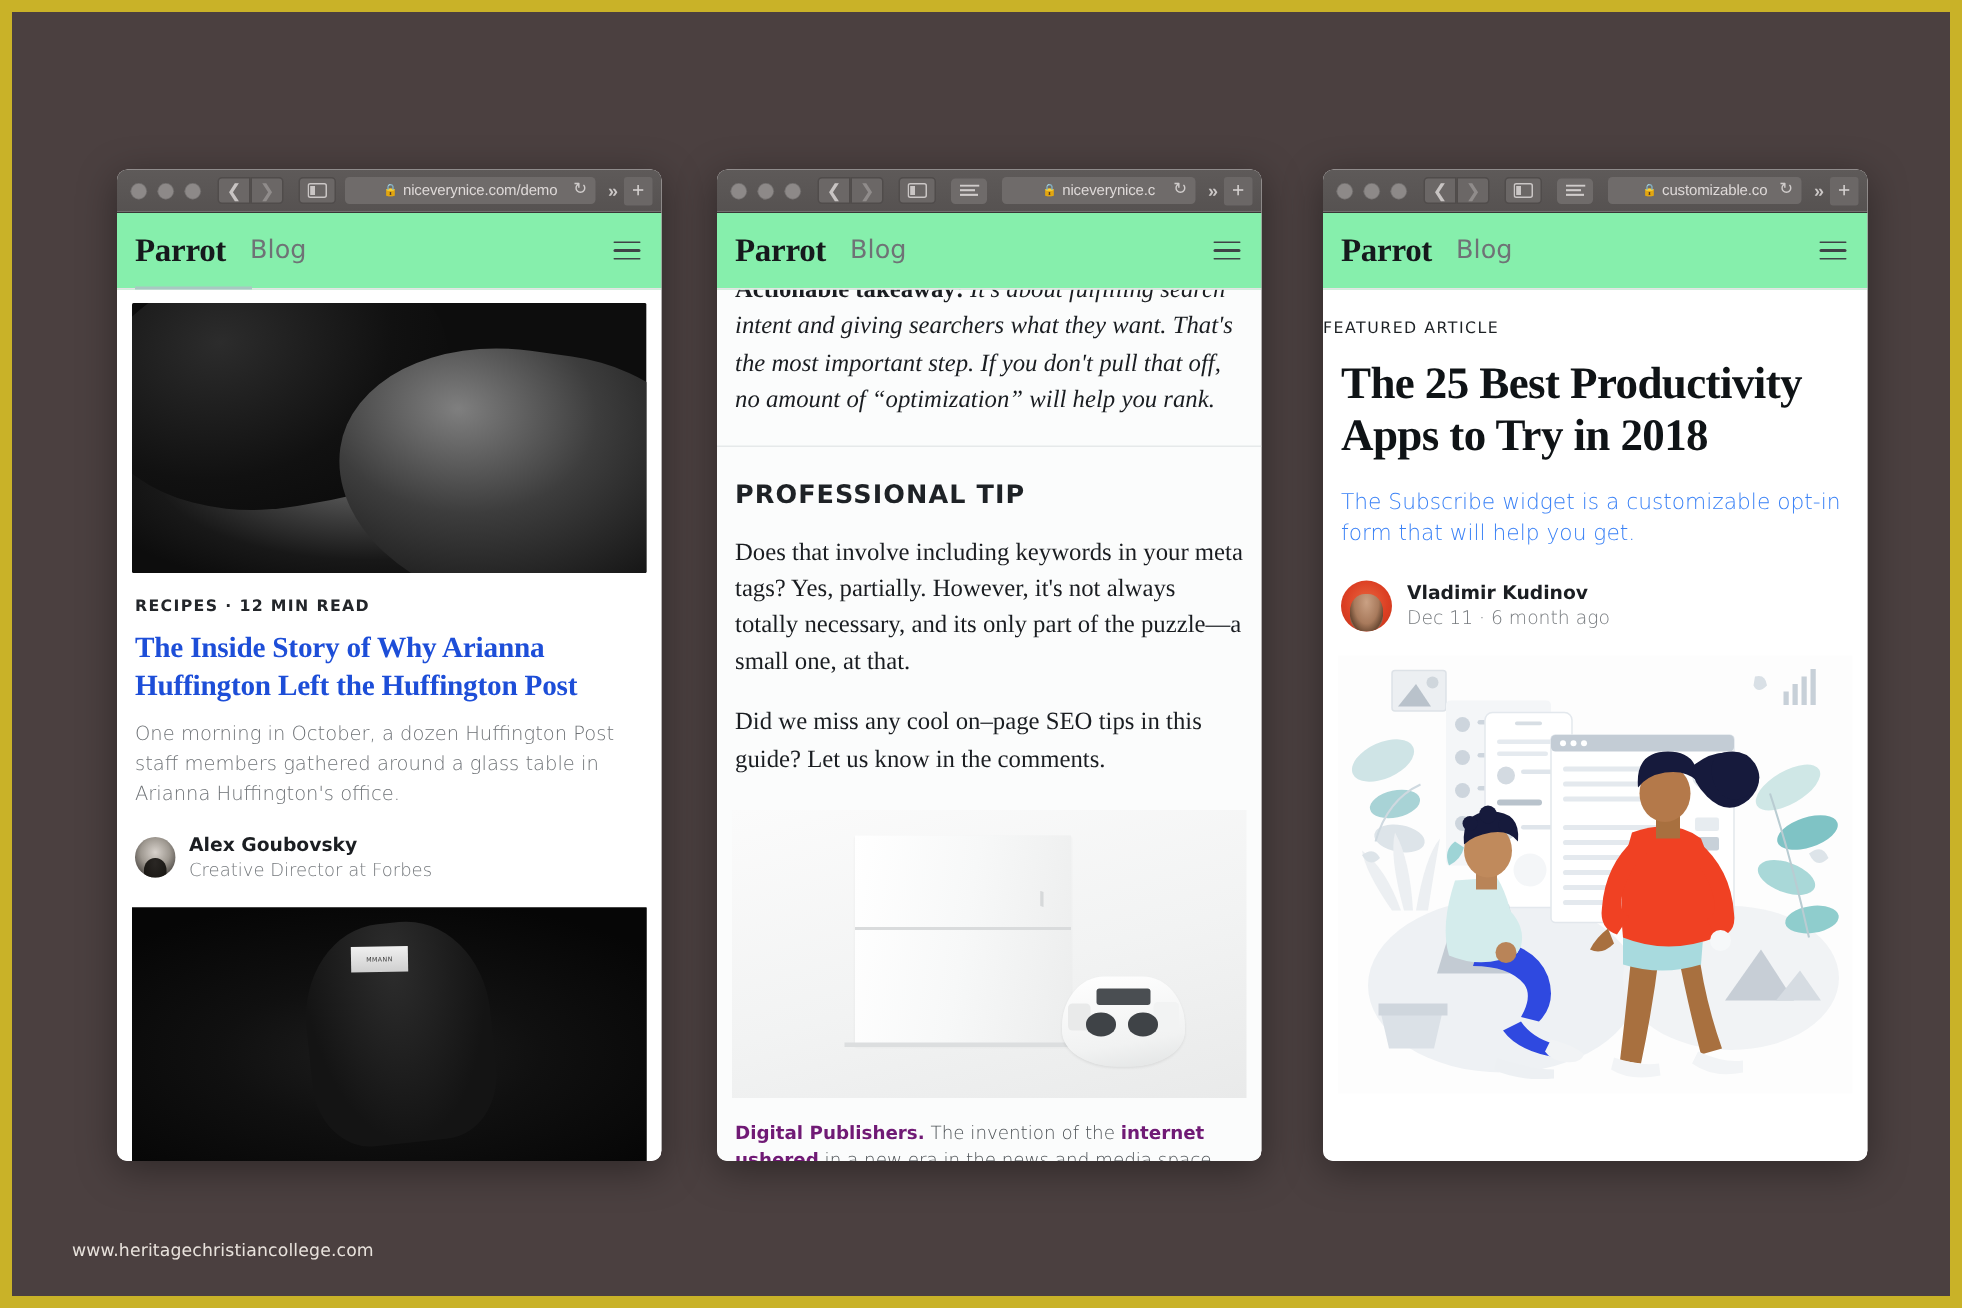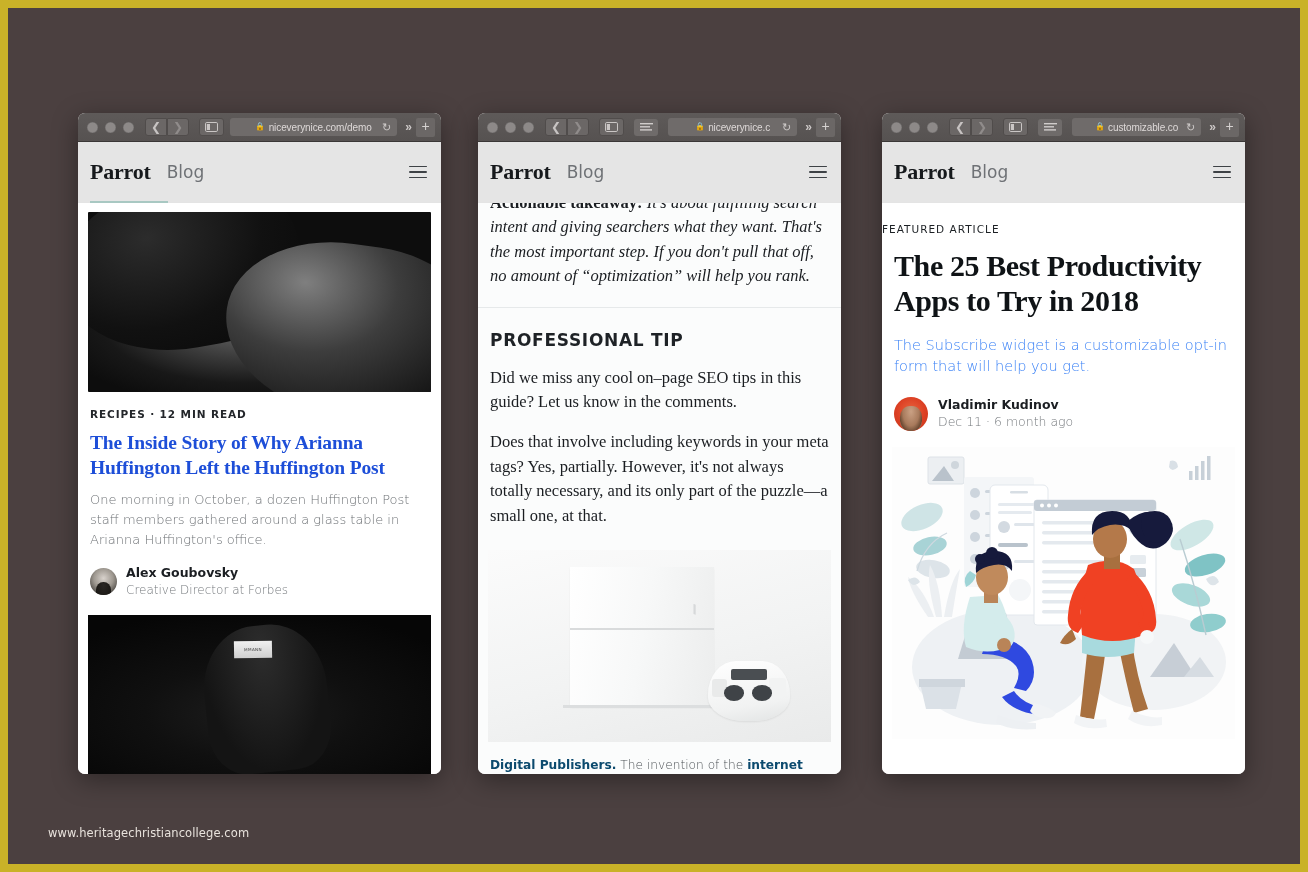--- a/index.html
+++ b/index.html
@@ -123,22 +123,22 @@
     width: 19px; height: 19px;
     background: #6b6766;
     border-radius: 2px;
     color: #d6d2d1; font-size: 14px; line-height: 17px;
     text-align: center;
   }
 
   
   .site-header {
     position: relative;
-    height: 61px;
-    background: #e5e5e5;
+    height: 51px;
+    background: #86efac;
     display: flex;
     align-items: center;
     padding: 0 14px 0 12px;
     border-bottom: 1px solid #e4e4e4;
     z-index: 5;
   }
   .brand {
     font-family: "Liberation Serif", serif;
     font-weight: bold;
     font-size: 22px;
@@ -363,21 +363,21 @@
     width: 20%; height: 32%;
     background: #f2f3f3; border-radius: 3px;
   }
   .caption {
     margin: 14px 12px 0 12px;
     font-size: 12.2px; line-height: 1.5;
     color: #4d5256;
     font-family: "DejaVu Sans", sans-serif;
     font-weight: 300;
   }
-  .caption b { color: #0c4a6e; font-weight: bold; }
+  .caption b { color: #701a75; font-weight: bold; }
 
   
   .feat-label {
     margin: 20px 12px 0 0;
     font-size: 10.5px; font-weight: normal; letter-spacing: 1px;
     color: #1c2024;
     font-family: "DejaVu Sans", sans-serif;
   }
   .big-headline {
     margin: 13px 12px 0 12px;
@@ -522,22 +522,22 @@
           </div>
       </div>
 
       <div class="page tinted">
         <div class="w2-top">
           <p class="serif-para"><b>Actionable takeaway:</b><span> It's about fulfilling search intent and giving searchers what they want. That's the most important step. If you don't pull that off, no amount of “optimization” will help you rank.</span></p>
         </div>
         <div class="w2-divider"></div>
         <div class="tip-label">PROFESSIONAL TIP</div>
         <div class="w2-body">
+          <p class="serif-para">Does that involve including keywords in your meta tags? Yes, partially. However, it's not always totally necessary, and its only part of the puzzle—a small one, at that.</p>
           <p class="serif-para">Did we miss any cool on–page SEO tips in this guide? Let us know in the comments.</p>
-          <p class="serif-para">Does that involve including keywords in your meta tags? Yes, partially. However, it's not always totally necessary, and its only part of the puzzle—a small one, at that.</p>
         </div>
         <div class="ps4-photo">
           <div class="ps4-console">
             <div class="ps4-logo"></div>
           </div>
           <div class="ps4-base"></div>
           <div class="ps4-pad">
             <div class="touchpad"></div>
             <div class="dpad"></div>
             <div class="btns"></div>

